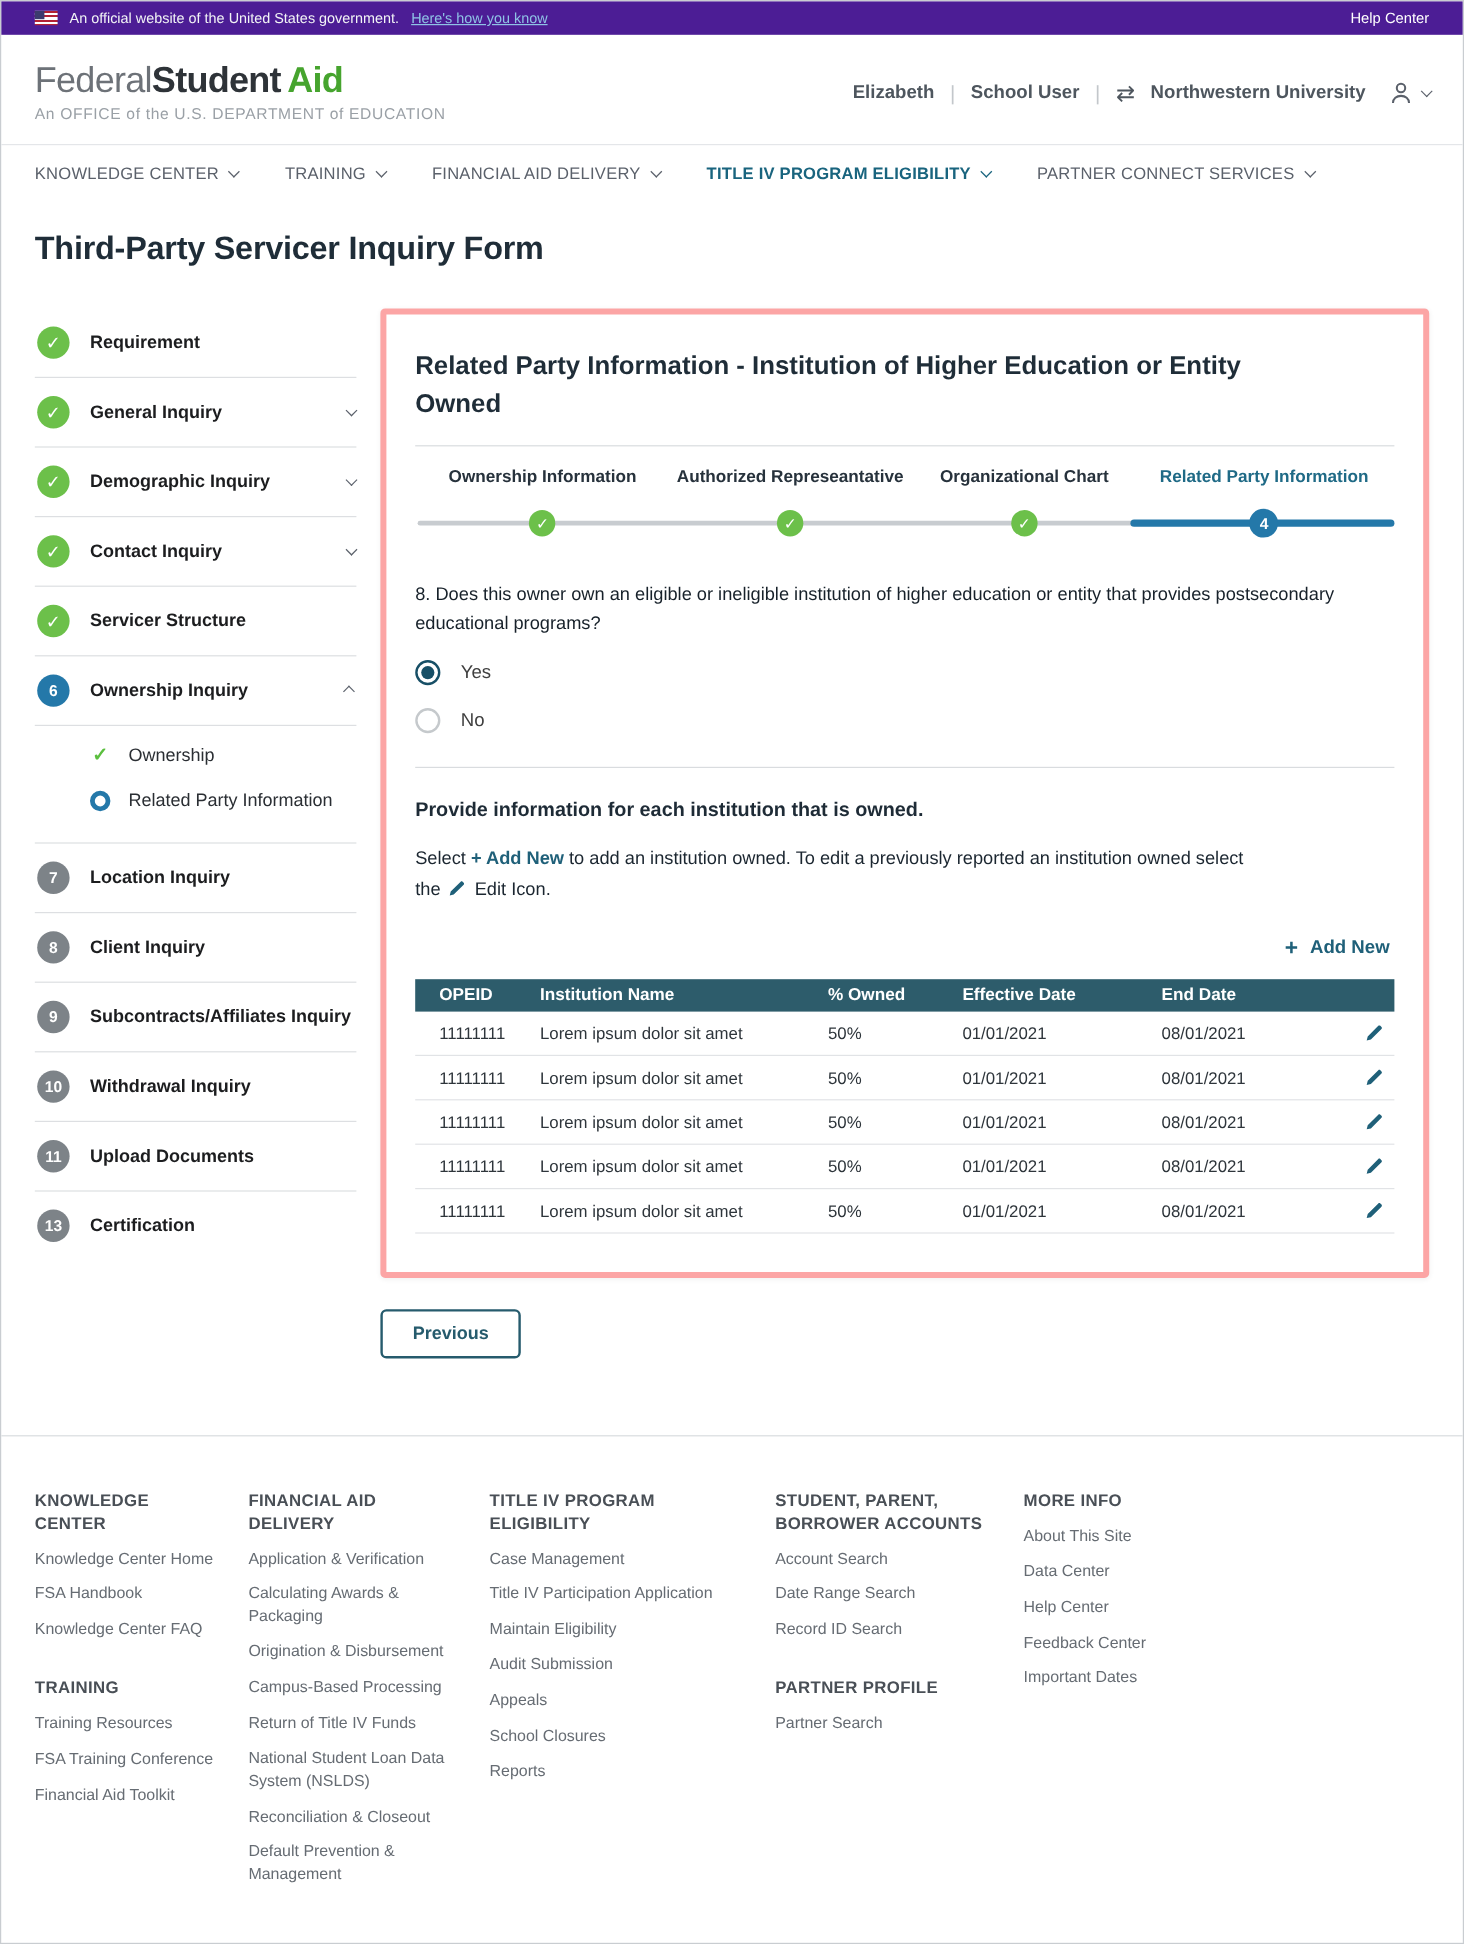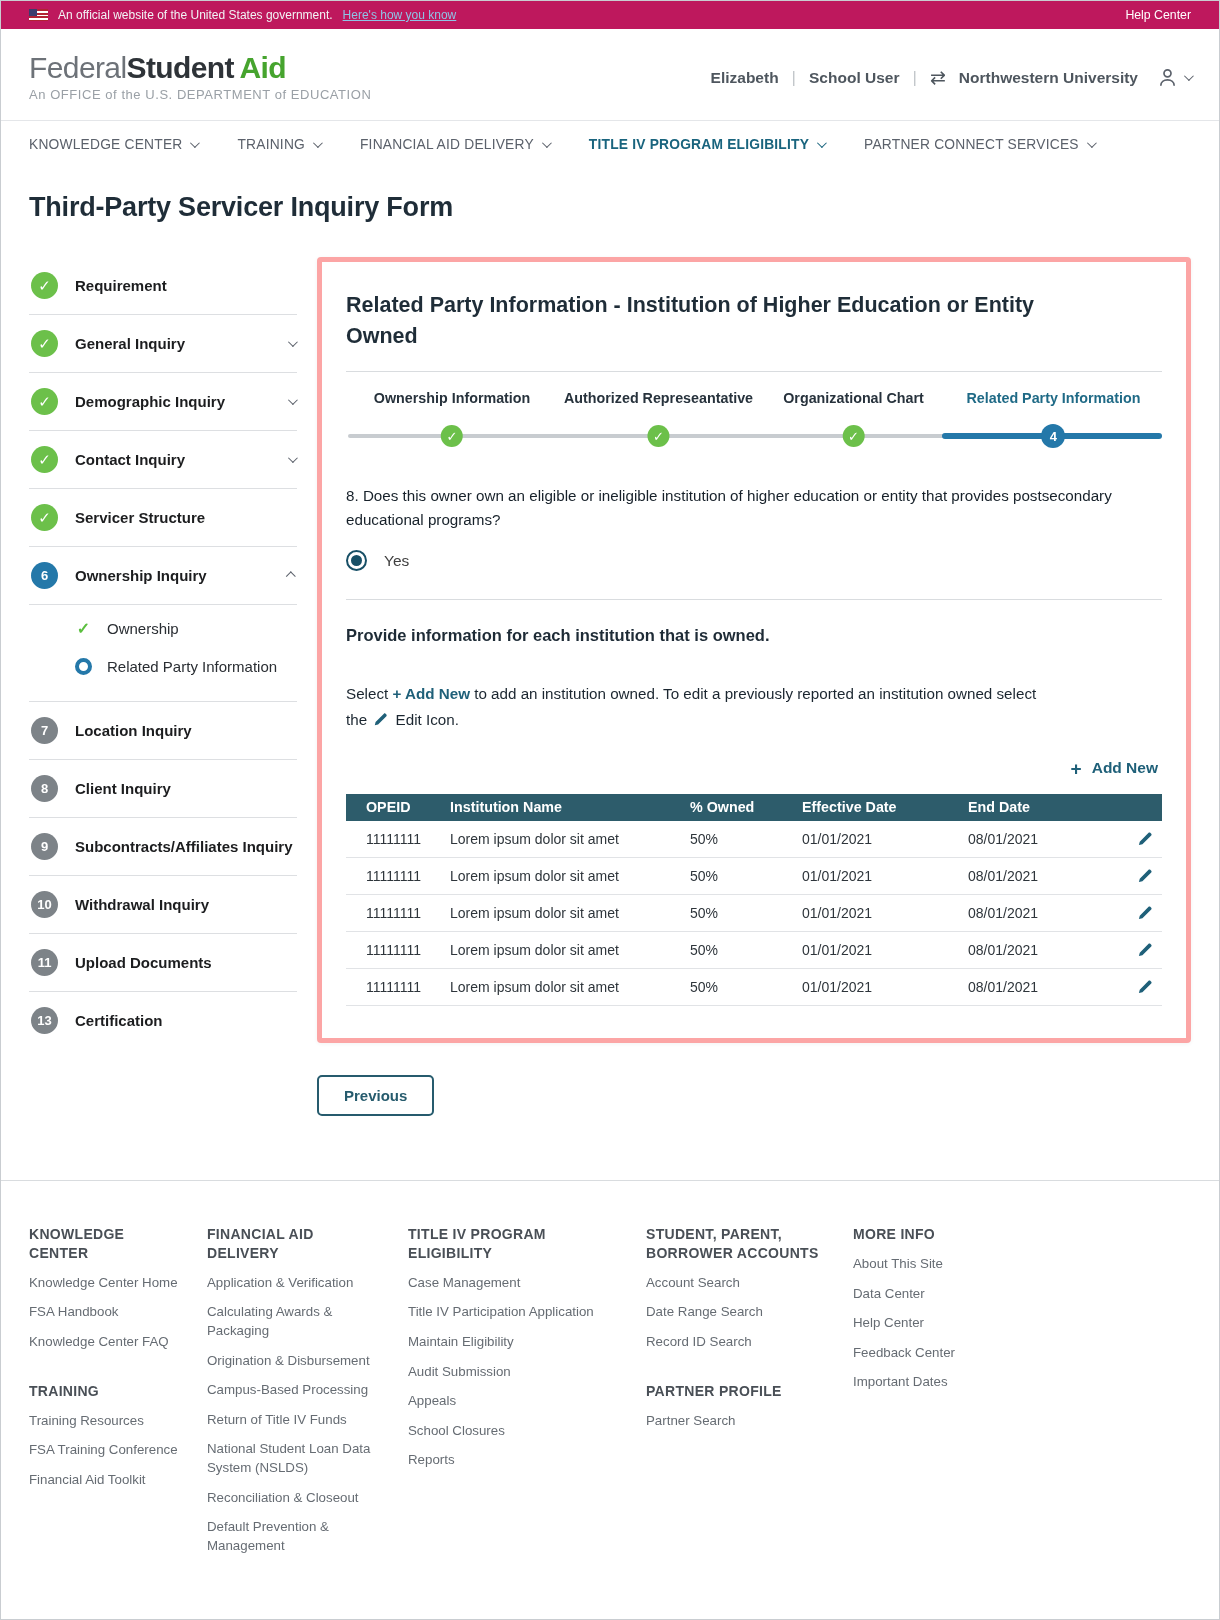--- a/index.html
+++ b/index.html
@@ -3,21 +3,21 @@
 <meta charset="utf-8">
 <style>
   * { margin:0; padding:0; box-sizing:border-box; }
   html,body { background:#fff; }
   body {
     width:1220px; height:1620px; margin:0 auto; position:relative;
     border:1px solid #c9cdd1; overflow:hidden;
     font-family:"Liberation Sans", sans-serif; color:#1c1d1f;
   }
   
-  .banner { height:28px; background:#be185d; color:#f2f4f6; display:flex; align-items:center;
+  .banner { height:28px; background:#4c1d95; color:#f2f4f6; display:flex; align-items:center;
             padding:0 28px; font-size:12px; gap:10px; }
   .flag { width:19px; height:12px; flex:none; position:relative;
           background:repeating-linear-gradient(180deg,#b22234 0 1.85px,#fff 1.85px 3.7px); }
   .flag::after { content:""; position:absolute; left:0; top:0; width:8px; height:6.5px; background:#3c3b6e; }
   .banner-link { color:#8fc3e6; text-decoration:underline; cursor:pointer; }
   .banner-right { margin-left:auto; font-size:12.3px; color:#fff; cursor:pointer; }
   
   .header { display:flex; align-items:center; padding:24px 28px 18px; }
   .logo-main { font-size:30px; letter-spacing:-0.6px; line-height:1; }
   .logo-federal { color:#6d7278; font-weight:400; }
@@ -76,21 +76,21 @@
               display:flex; align-items:center; justify-content:center; font-size:13px; }
   .step.active .step-dot { width:24px; height:24px; top:34px; background:#2478a9; font-weight:700; font-size:13px; }
   
   .question { margin-top:30px; font-size:15.2px; color:#17212a; line-height:1.55; max-width:800px; }
   .radio-row { display:flex; align-items:center; gap:17px; margin-top:19px; font-size:15.5px; color:#404040; cursor:pointer; }
   .radio { width:21px; height:21px; border-radius:50%; border:2px solid #c5c9cc; flex:none; position:relative; background:#fff; }
   .radio.checked { border-color:#174f66; }
   .radio.checked::after { content:""; position:absolute; inset:3px; border-radius:50%; background:#174f66; }
   .rule.mid { margin:28px 0 26px; }
   .provide { font-size:16.5px; font-weight:700; color:#1e2b36; }
-  .instructions { margin-top:36px; font-size:15.2px; color:#1b2630; line-height:1.7; max-width:712px; }
+  .instructions { margin-top:18px; font-size:15.2px; color:#1b2630; line-height:1.7; max-width:712px; }
   .add-link { color:#1f6079; font-weight:700; cursor:pointer; }
   .pencil-inline { vertical-align:-2px; margin:0 2px; }
   
   .addnew-row { display:flex; justify-content:flex-end; margin:26px 4px 16px; }
   .addnew-btn { display:flex; align-items:center; gap:10px; color:#1f6079; font-weight:700;
                 font-size:15.5px; background:none; border:none; cursor:pointer;
                 font-family:"Liberation Sans",sans-serif; }
   .plus { font-size:19px; font-weight:700; line-height:1; }
   
   .tbl { margin-top:2px; }
@@ -269,20 +269,24 @@
           <div class="step-label">Related Party Information</div>
           <div class="step-dot">4</div>
         </div>
       </div>
 
     <div class="question">8. Does this owner own an eligible or ineligible institution of higher education or entity that provides postsecondary educational programs?</div>
     <div id="radio-group">
         <div class="radio-row">
           <span class="radio checked"></span>
           <span>Yes</span>
+        </div>
+        <div class="radio-row">
+          <span class="radio"></span>
+          <span>No</span>
         </div>
       </div>
 
     <hr class="rule mid">
 
     <div class="provide">Provide information for each institution that is owned.</div>
 
     <div class="instructions">
       <span>Select</span>
       <span class="add-link">+ Add New</span>

